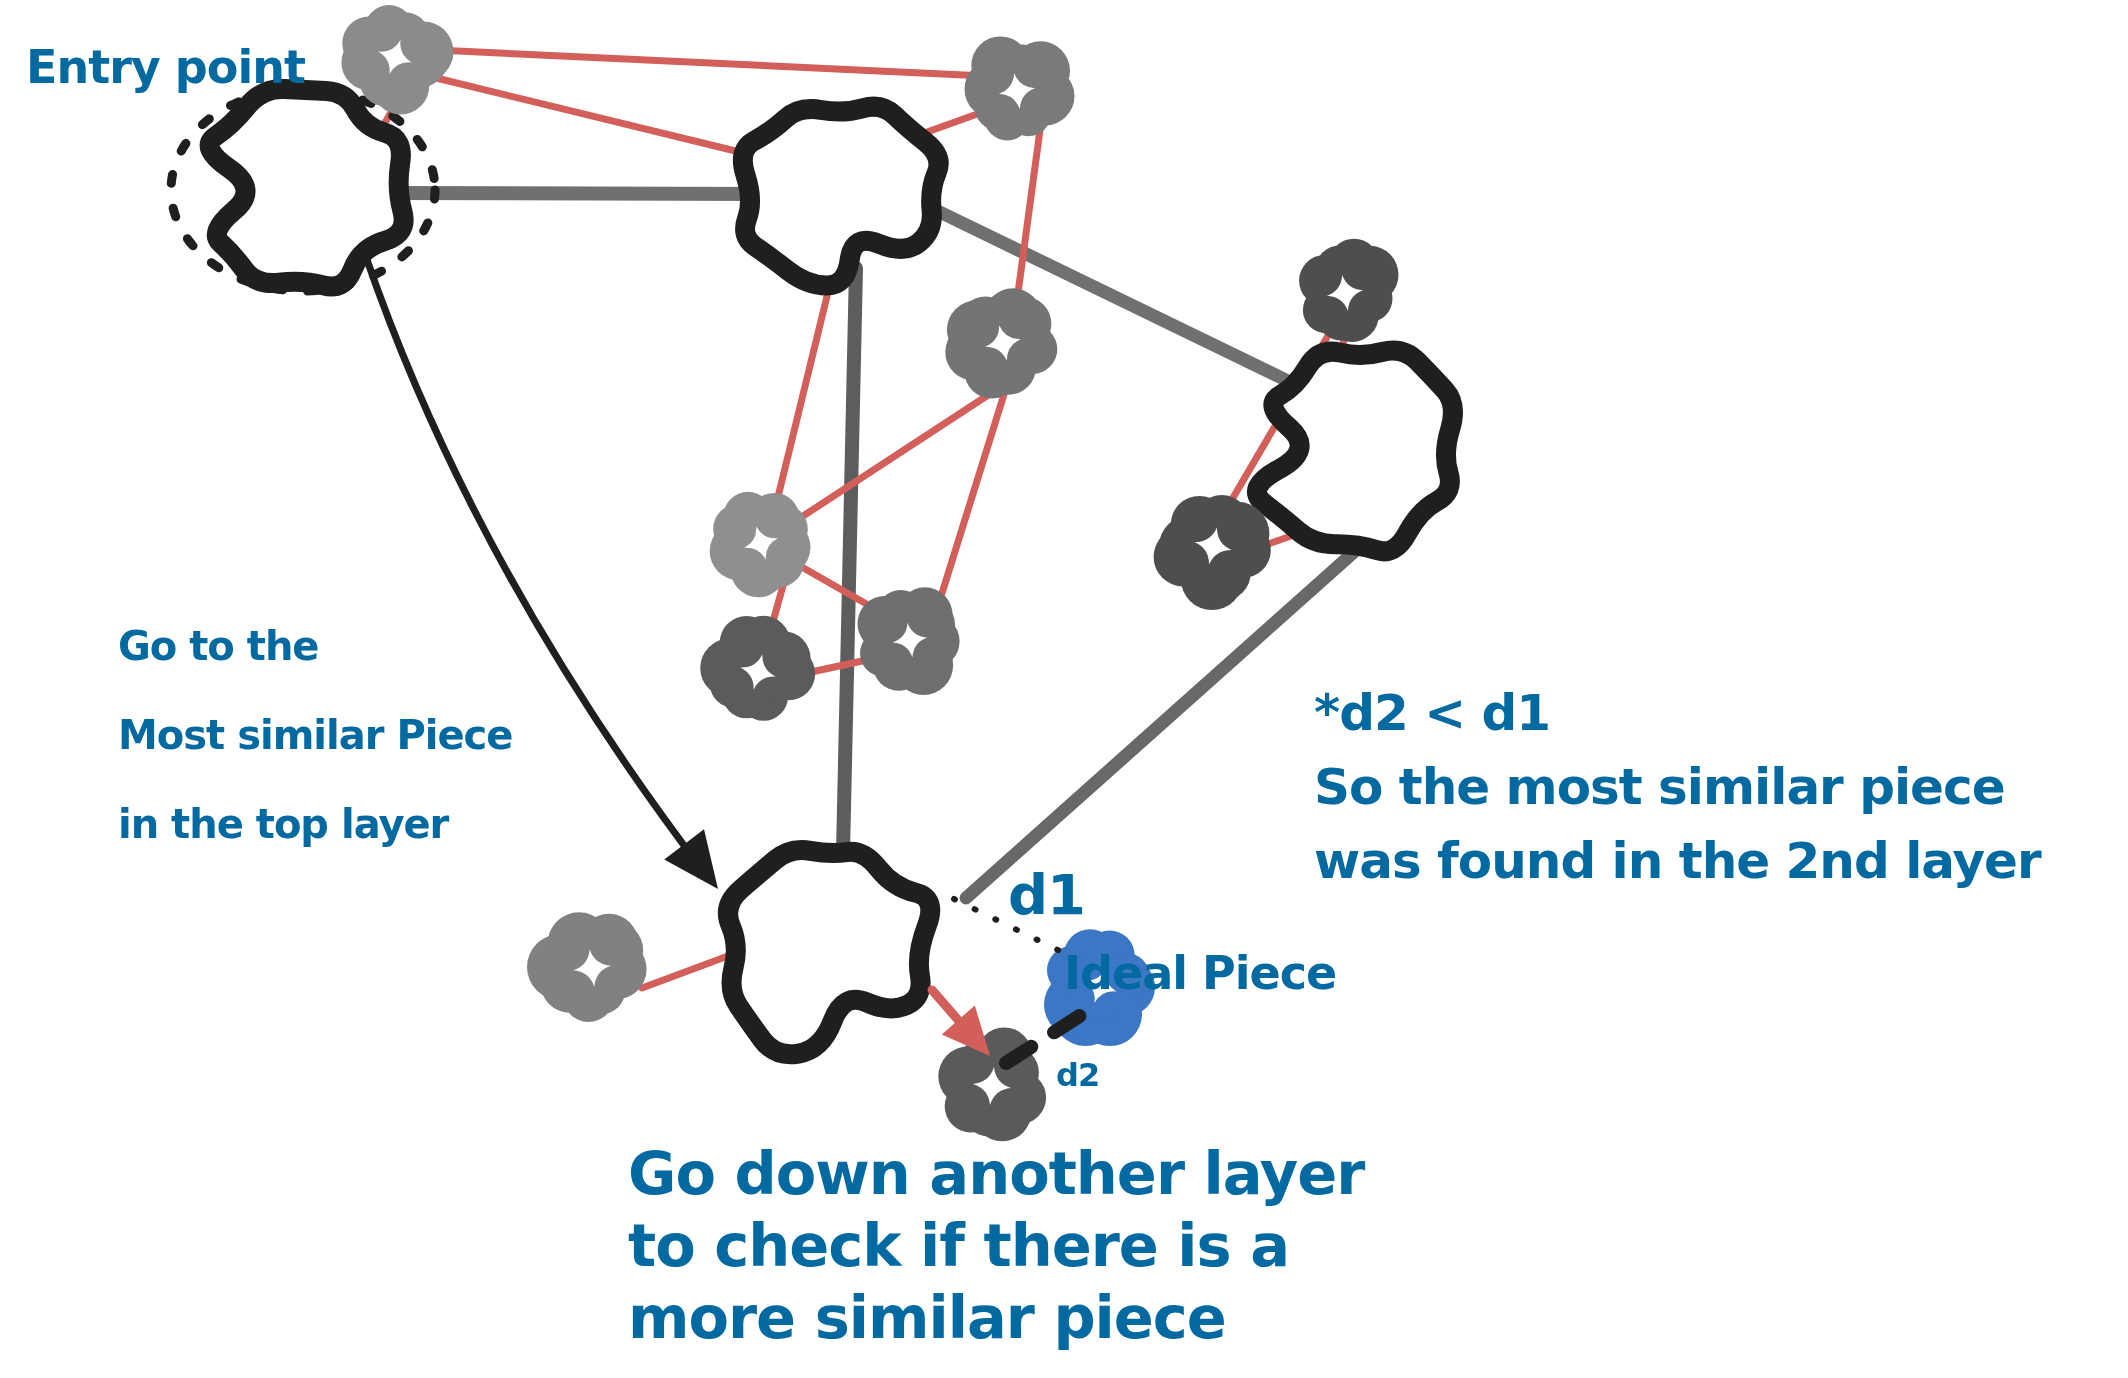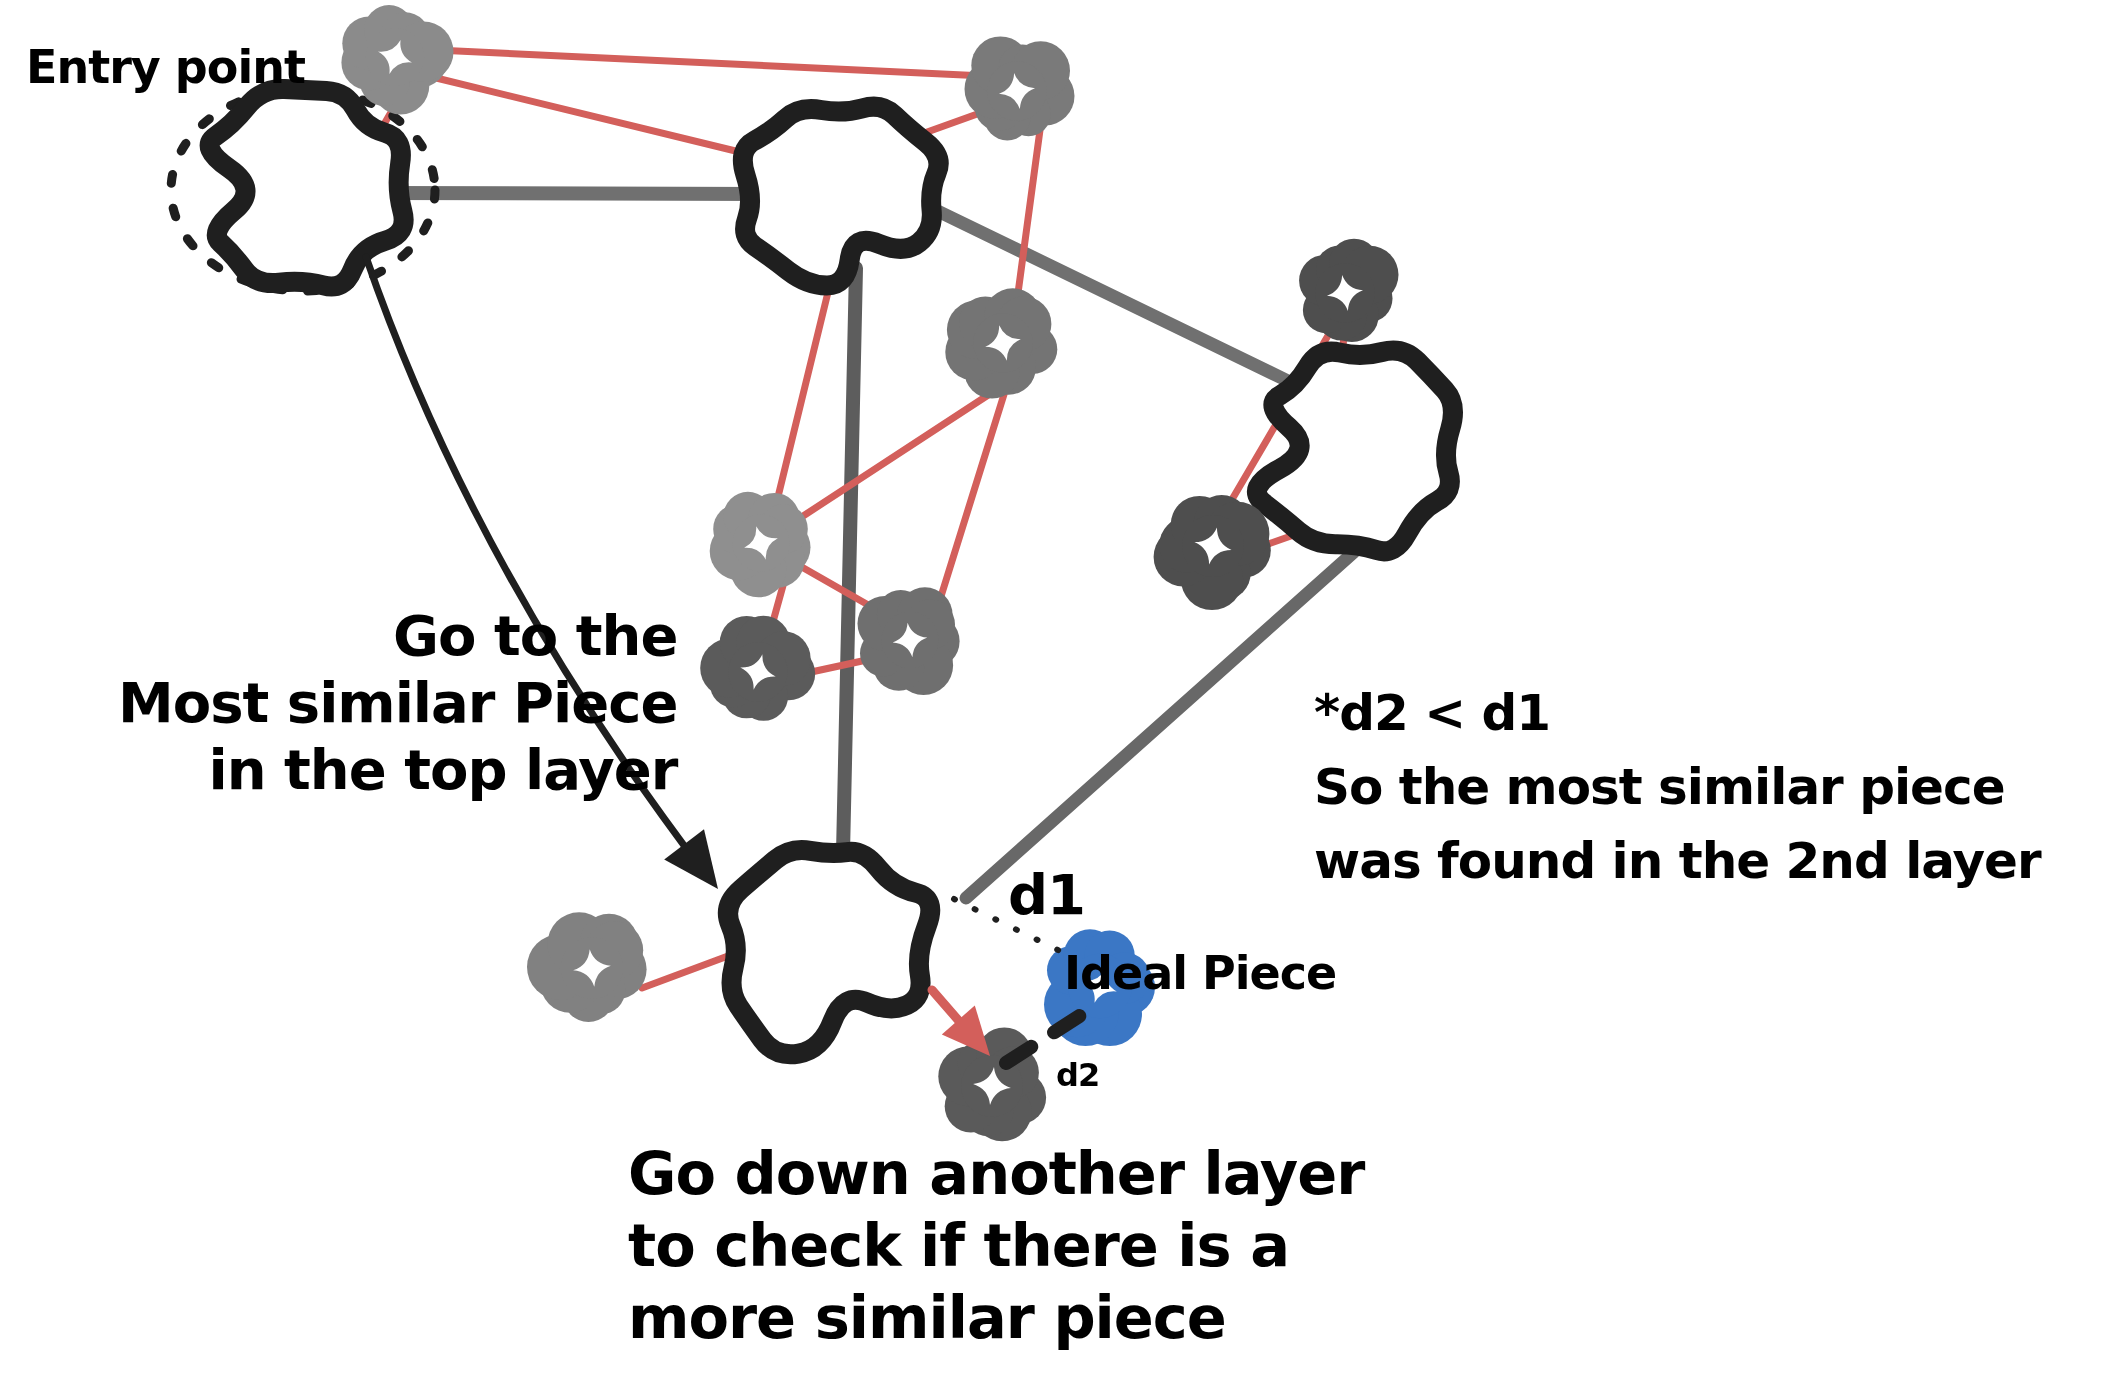--- a/index.html
+++ b/index.html
@@ -1,21 +1,21 @@
 <!DOCTYPE html>
 <html><head>
 <meta charset="utf-8">
 <style>
   html,body{margin:0;padding:0;background:#ffffff;}
   .stage{position:relative;width:2128px;height:1378px;background:#ffffff;overflow:hidden;
          font-family:"DejaVu Sans","Liberation Sans",sans-serif;color:#1f1f1f;}
   .stage svg{position:absolute;left:0;top:0;}
-  .lbl{position:absolute;white-space:pre-line;font-weight:600;color:#000000;letter-spacing:-1px;}
+  .lbl{position:absolute;white-space:pre-line;font-weight:600;color:#0369a1;letter-spacing:-1px;}
   .lbl-entry {left:26px;  top:40px;  font-size:46px;}
-  .lbl-left  {left:118px; top:602px; font-size:56px; line-height:67px;text-align:right;}
+  .lbl-left  {left:118px; top:602px; font-size:40px; line-height:89px;}
   .lbl-right {left:1314px;top:676px; font-size:50px; line-height:74px;}
   .lbl-bottom{left:628px; top:1138px;font-size:59px; line-height:72px;}
   .lbl-d1    {left:1008px;top:862px; font-size:56px;}
   .lbl-d2    {left:1056px;top:1056px;font-size:32px;}
   .lbl-ideal {left:1064px;top:946px; font-size:46px;}
 </style>
 </head>
 <body>
 
 <div class="stage">

